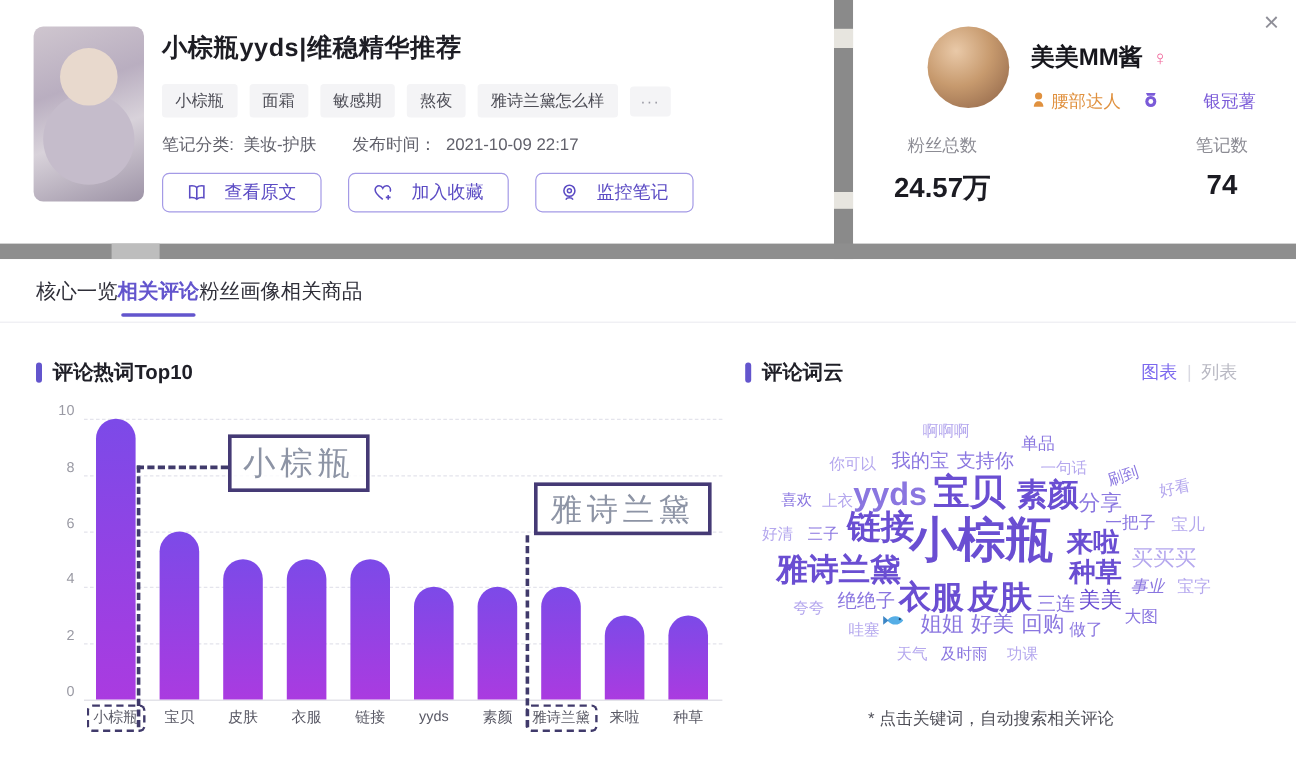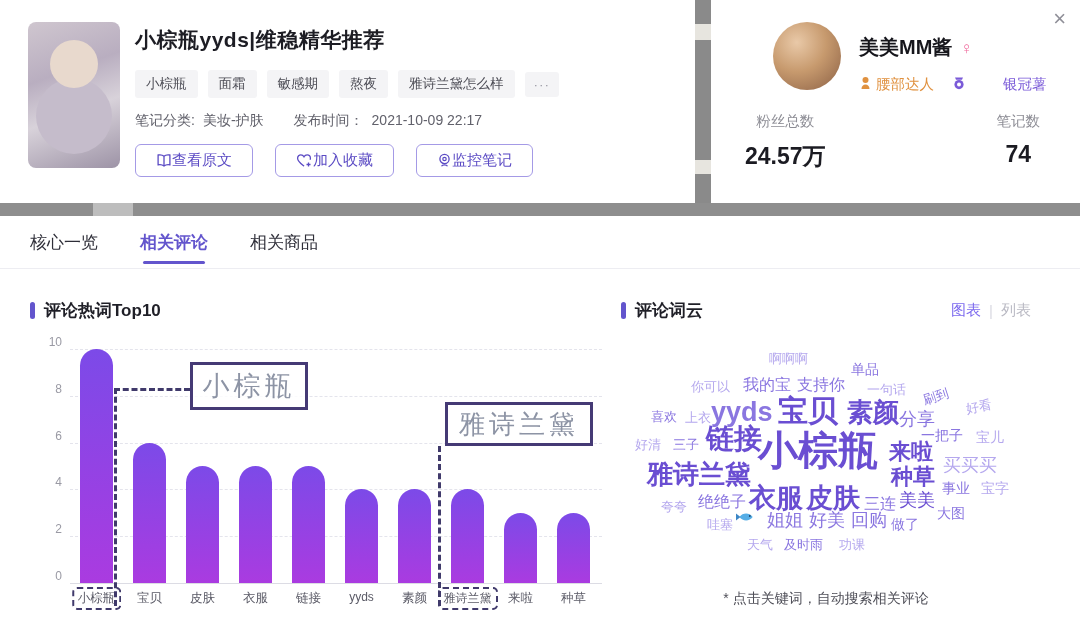--- a/index.html
+++ b/index.html
@@ -22,42 +22,42 @@
   .note-thumb:after { content:""; position:absolute; left:22px; top:18px; width:48px; height:48px;
     border-radius:50%; background:#e8d9cd; box-shadow:0 52px 0 14px #c5bccb; }
   .note-body { position:absolute; left:135px; top:26px; width:545px; }
   .note-title { font-size:21px; font-weight:bold; color:#1d1d24; letter-spacing:0.5px; }
   .tag-row { display:flex; gap:10px; margin-top:16px; align-items:center; }
   .tag-chip { background:#f4f4f6; color:#4c4c55; font-size:13.5px; padding:5px 11px; border-radius:3px; white-space:nowrap; }
   .tag-more { background:#f4f4f6; color:#9a9aa4; font-size:13.5px; padding:5px 9px; border-radius:3px; letter-spacing:1px; }
   .meta-row { margin-top:14px; font-size:14px; color:#61616b; display:flex; gap:8px; }
   .meta-row b { font-weight:normal; color:#61616b; }
   .btn-row { margin-top:14px; display:flex; gap:22px; }
-  .o-btn { display:flex; align-items:center; gap:0; border:1px solid #a49ae6; color:#5b4bc4;
+  .o-btn { display:flex; align-items:center; gap:15px; border:1px solid #a49ae6; color:#5b4bc4;
     border-radius:6px; font-size:15px; padding:6px 20px; background:#fff; cursor:pointer; }
   .o-btn svg { display:block; }
 
   .author-card { position:absolute; left:711px; top:0; width:369px; height:203px; background:#fff; }
   .close-x { position:absolute; right:14px; top:8px; font-size:22px; color:#8f8f98; cursor:pointer; line-height:1; }
   .avatar { position:absolute; left:62px; top:22px; width:68px; height:68px; border-radius:50%;
     background:radial-gradient(circle at 35% 30%,#e9c9a8 0%,#c79a6e 45%,#8a5f44 100%); }
   .author-head { position:absolute; left:148px; top:34px; }
   .author-name { font-size:20px; font-weight:bold; color:#16161c; display:inline-block; }
   .gender { color:#f0699c; font-size:17px; font-weight:bold; margin-left:8px; }
   .badge-row { margin-top:14px; display:flex; gap:18px; align-items:center; }
   .badge { display:flex; align-items:center; gap:4px; font-size:14.5px; }
   .stat-row { position:absolute; left:0; top:112px; width:100%; display:flex; justify-content:space-between; padding:0 40px 0 34px; }
   .stat { text-align:center; }
   .stat-label { font-size:14.5px; color:#8c8c94; }
   .stat-value { margin-top:10px; font-size:23px; font-weight:bold; color:#1b1b22; }
   .stat-value.hl { color:#6a4bd6; }
 
   
   .tabbar { position:absolute; left:0; top:216px; width:1080px; height:53px; background:#fff;
-    border-bottom:1px solid #ededf2; display:flex; align-items:center; gap:42px; padding-left:30px; }
+    border-bottom:1px solid #ededf2; display:flex; align-items:center; padding-left:30px; }
   .tab { position:relative; font-size:17px; color:#2e2e38; cursor:pointer; height:100%; display:flex; align-items:center; }
   .tab.active { color:#6355cd; font-weight:bold; }
   .tab.active:after { content:""; position:absolute; left:50%; transform:translateX(-50%);
     bottom:4px; width:62px; height:3px; border-radius:2px; background:#6355cd; }
 
   
   .content { position:absolute; left:0; top:269px; width:884px; height:373px; display:flex; }
   .panel-left { width:630px; padding:30px 0 0 30px; position:relative; }
   .panel-right { width:450px; padding:30px 30px 0 10px; position:relative; display:flex; flex-direction:column; }
   .sec-head { display:flex; align-items:center; }
@@ -188,20 +188,21 @@
     </div>
 
     <div class="gray-band">
       <div class="band-patch"></div>
     </div>
   </div>
 
   <div class="tabbar" id="tabBar">
       <div class="tab">核心一览</div>
       <div class="tab active">相关评论</div>
+      <div class="tab">粉丝画像</div>
       <div class="tab">相关商品</div>
     </div>
 
   <div class="content">
 
     <div class="panel-left">
       <div class="sec-head">
         <span class="sec-mark"></span>
         <span class="sec-title">评论热词Top10</span>
       </div>
@@ -276,21 +277,21 @@
           <span class="cw" style="left: 300px; top: 80px; font-size: 14px; color: rgb(138, 118, 224);">一把子</span>
           <span class="cw" style="left: 355px; top: 82px; font-size: 14px; color: rgb(181, 168, 238);">宝儿</span>
           <span class="cw" style="left: 14px; top: 90px; font-size: 13px; color: rgb(181, 168, 238);">好清</span>
           <span class="cw" style="left: 52px; top: 90px; font-size: 13px; color: rgb(138, 118, 224);">三子</span>
           <span class="cw" style="left: 85px; top: 76px; font-size: 28px; color: rgb(106, 78, 210); font-weight: bold;">链接</span>
           <span class="cw" style="left: 137px; top: 80px; font-size: 40px; color: rgb(106, 78, 210); font-weight: bold;">小棕瓶</span>
           <span class="cw" style="left: 268px; top: 92px; font-size: 22px; color: rgb(106, 78, 210); font-weight: bold;">来啦</span>
           <span class="cw" style="left: 322px; top: 108px; font-size: 18px; color: rgb(181, 168, 238);">买买买</span>
           <span class="cw" style="left: 26px; top: 112px; font-size: 26px; color: rgb(106, 78, 210); font-weight: bold;">雅诗兰黛</span>
           <span class="cw" style="left: 270px; top: 117px; font-size: 22px; color: rgb(106, 78, 210); font-weight: bold;">种草</span>
-          <span class="cw" style="left: 321px; top: 133px; font-size: 14px; color: rgb(138, 118, 224);">事业</span>
+          <span class="cw" style="left: 321px; top: 133px; font-size: 14px; color: rgb(138, 118, 224); font-style: italic;">事业</span>
           <span class="cw" style="left: 360px; top: 133px; font-size: 14px; color: rgb(181, 168, 238);">宝字</span>
           <span class="cw" style="left: 40px; top: 152px; font-size: 13px; color: rgb(181, 168, 238);">夸夸</span>
           <span class="cw" style="left: 77px; top: 145px; font-size: 16px; color: rgb(138, 118, 224);">绝绝子</span>
           <span class="cw" style="left: 128px; top: 136px; font-size: 27px; color: rgb(106, 78, 210); font-weight: bold;">衣服</span>
           <span class="cw" style="left: 185px; top: 136px; font-size: 27px; color: rgb(106, 78, 210); font-weight: bold;">皮肤</span>
           <span class="cw" style="left: 243px; top: 147px; font-size: 16px; color: rgb(138, 118, 224);">三连</span>
           <span class="cw" style="left: 278px; top: 143px; font-size: 18px; color: rgb(106, 78, 210);">美美</span>
           <span class="cw" style="left: 316px; top: 158px; font-size: 14px; color: rgb(138, 118, 224);">大图</span>
           <span class="cw" style="left: 86px; top: 170px; font-size: 13px; color: rgb(181, 168, 238);">哇塞</span>
           <span class="cw" style="left: 146px; top: 163px; font-size: 18px; color: rgb(138, 118, 224);">姐姐</span>

